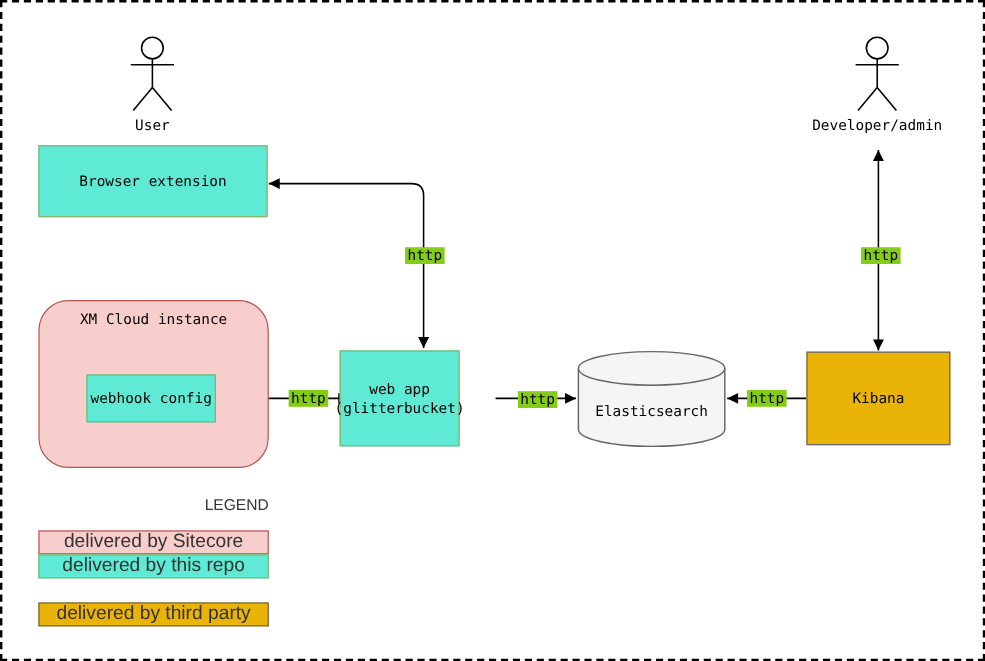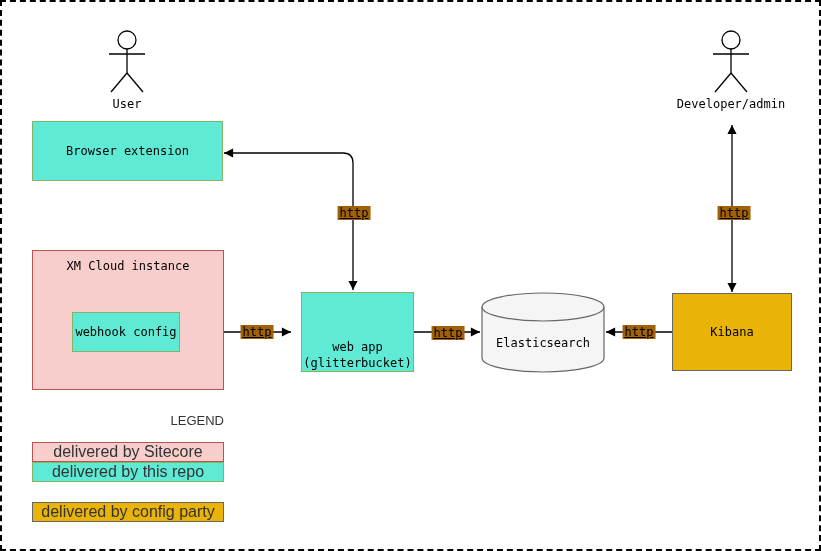--- a/index.html
+++ b/index.html
@@ -14,41 +14,41 @@
     position:absolute; box-sizing:border-box; display:flex;
     align-items:center; justify-content:center; text-align:center;
     white-space:pre; line-height:1.35;
   }
   .green  { background:#5eead4; border:1px solid #82b366; }
   .red    { background:#f8cecc; border:1px solid #b85450; }
   .gray   { background:#eab308; border:1px solid #666666; }
 
   .node.browser-ext { left:30px;  top:119px; width:191px; height:60px; }
   .node.xm-cloud    { left:30px;  top:248px; width:192px; height:140px;
-                      align-items:flex-start; padding-top:7px; }
+                      align-items:flex-start; padding-top:7px;border-radius:25px; }
   .node.webhook     { left:70px;  top:310px; width:108px; height:40px; }
-  .node.web-app     { left:299px; top:290px; width:113px; height:80px;
-                      flex-direction:column;justify-content:flex-end; }
+  .node.web-app     { left:281px; top:290px; width:100px; height:80px;
+                      flex-direction:column; }
   .node.kibana      { left:670px; top:291px; width:120px; height:78px; }
 
   .es-label {
     position:absolute; left:480px; top:334px; width:122px;
     text-align:center; white-space:pre;
   }
 
   .actor-label {
     position:absolute; transform:translateX(-50%); top:95px;
     white-space:pre; text-align:center;
   }
   .actor-label.user { left:125px; }
   .actor-label.dev  { left:729px; }
 
   .edge-label {
     position:absolute; transform:translate(-50%,-50%);
-    background:#a16207; padding:0 2px; white-space:pre;text-decoration:underline;
+    background:#84cc16; padding:0 2px; white-space:pre;
   }
 
   .legend-title {
     position:absolute; left:30px; top:411px; width:192px; text-align:right;
     font-family:"Liberation Sans", sans-serif; font-size:13px; color:#333333;
   }
   .legend-item {
     position:absolute; left:30px; width:192px; height:20px; box-sizing:border-box;
     display:flex; align-items:center; justify-content:center;
     font-family:"Liberation Sans", sans-serif; font-size:16px; color:#333333;
@@ -119,15 +119,15 @@
 
   <div class="edge-label" style="left:352px; top:211px;">http</div>
   <div class="edge-label" style="left:255px; top:330px;">http</div>
   <div class="edge-label" style="left:446px; top:331px;">http</div>
   <div class="edge-label" style="left:637px; top:330px;">http</div>
   <div class="edge-label" style="left:732px; top:211px;">http</div>
 
   <div class="legend-title">LEGEND</div>
   <div class="legend-item l1 red">delivered by Sitecore</div>
   <div class="legend-item l2 green">delivered by this repo</div>
-  <div class="legend-item l3 gray">delivered by config party</div>
+  <div class="legend-item l3 gray">delivered by third party</div>
 
 </div>
 
 </body></html>

